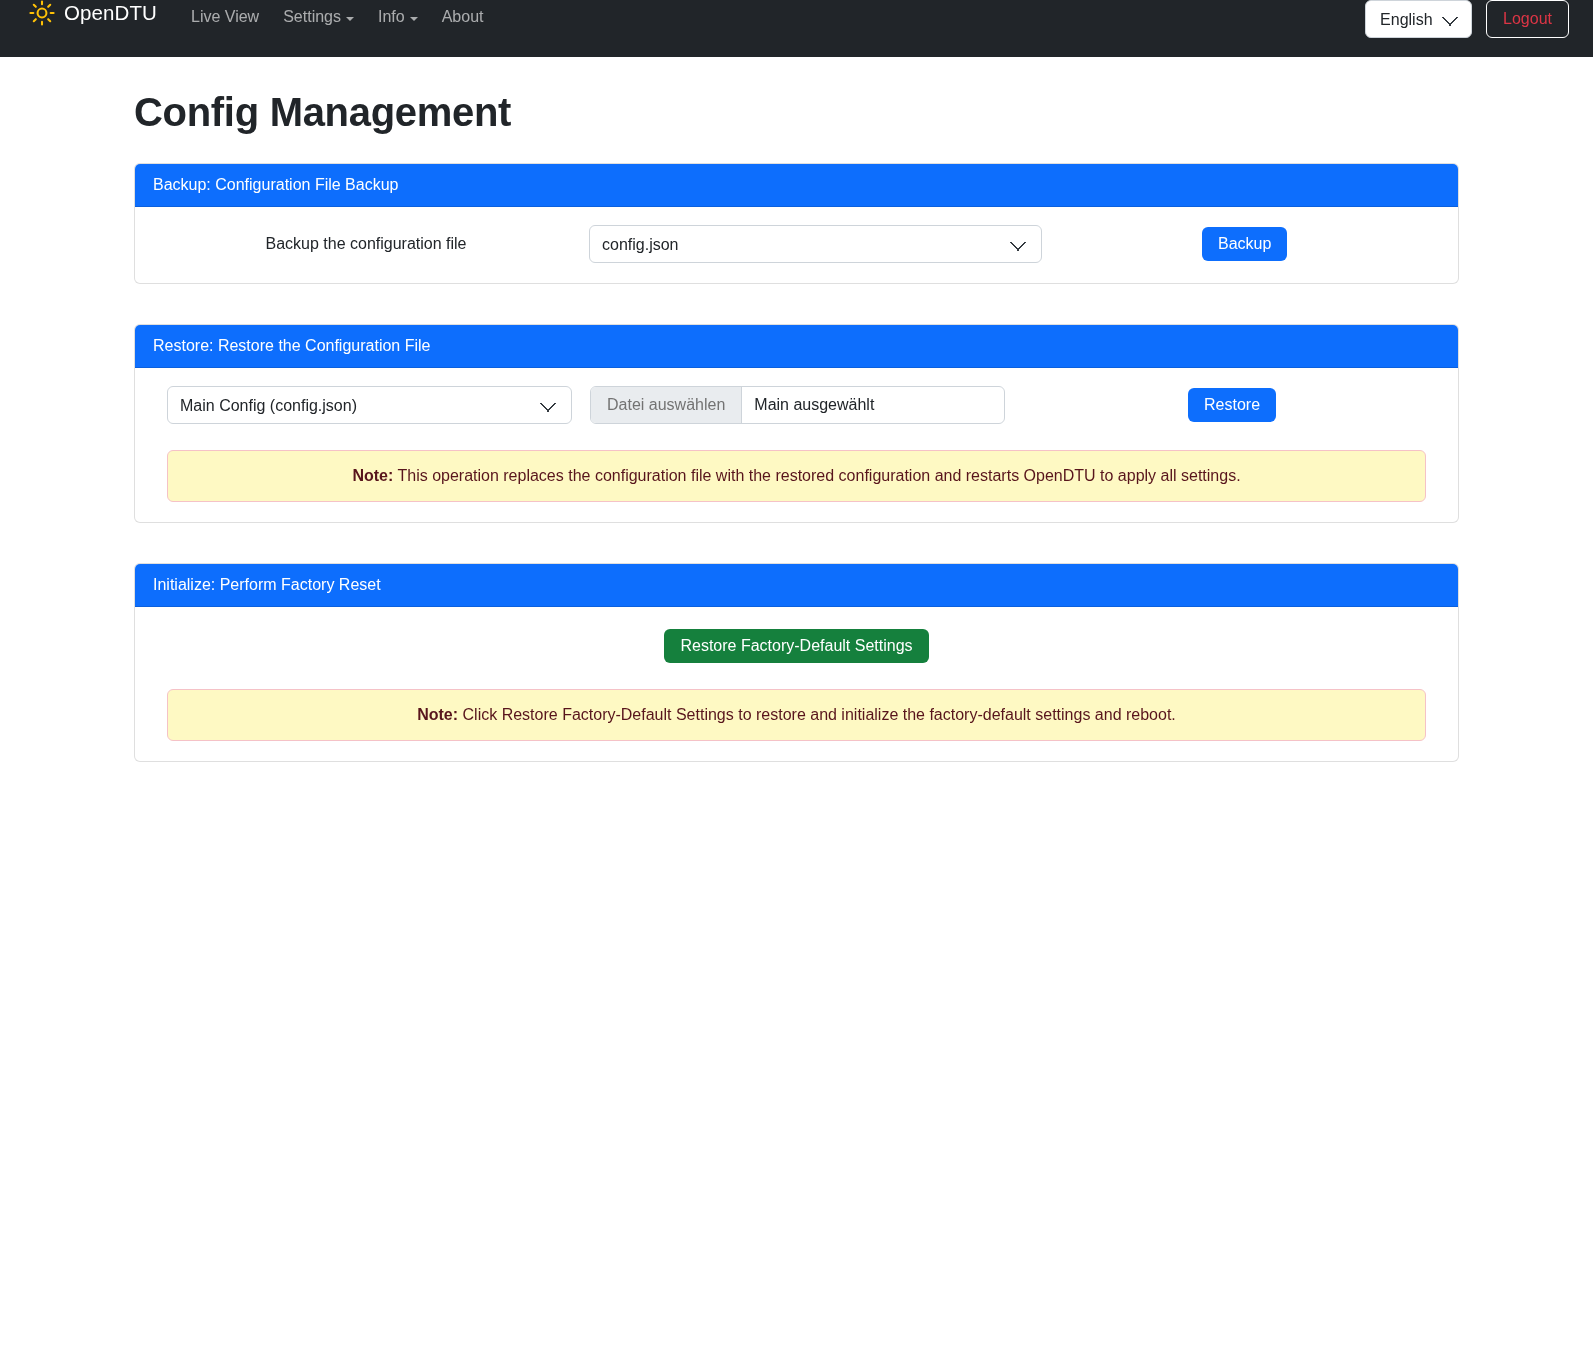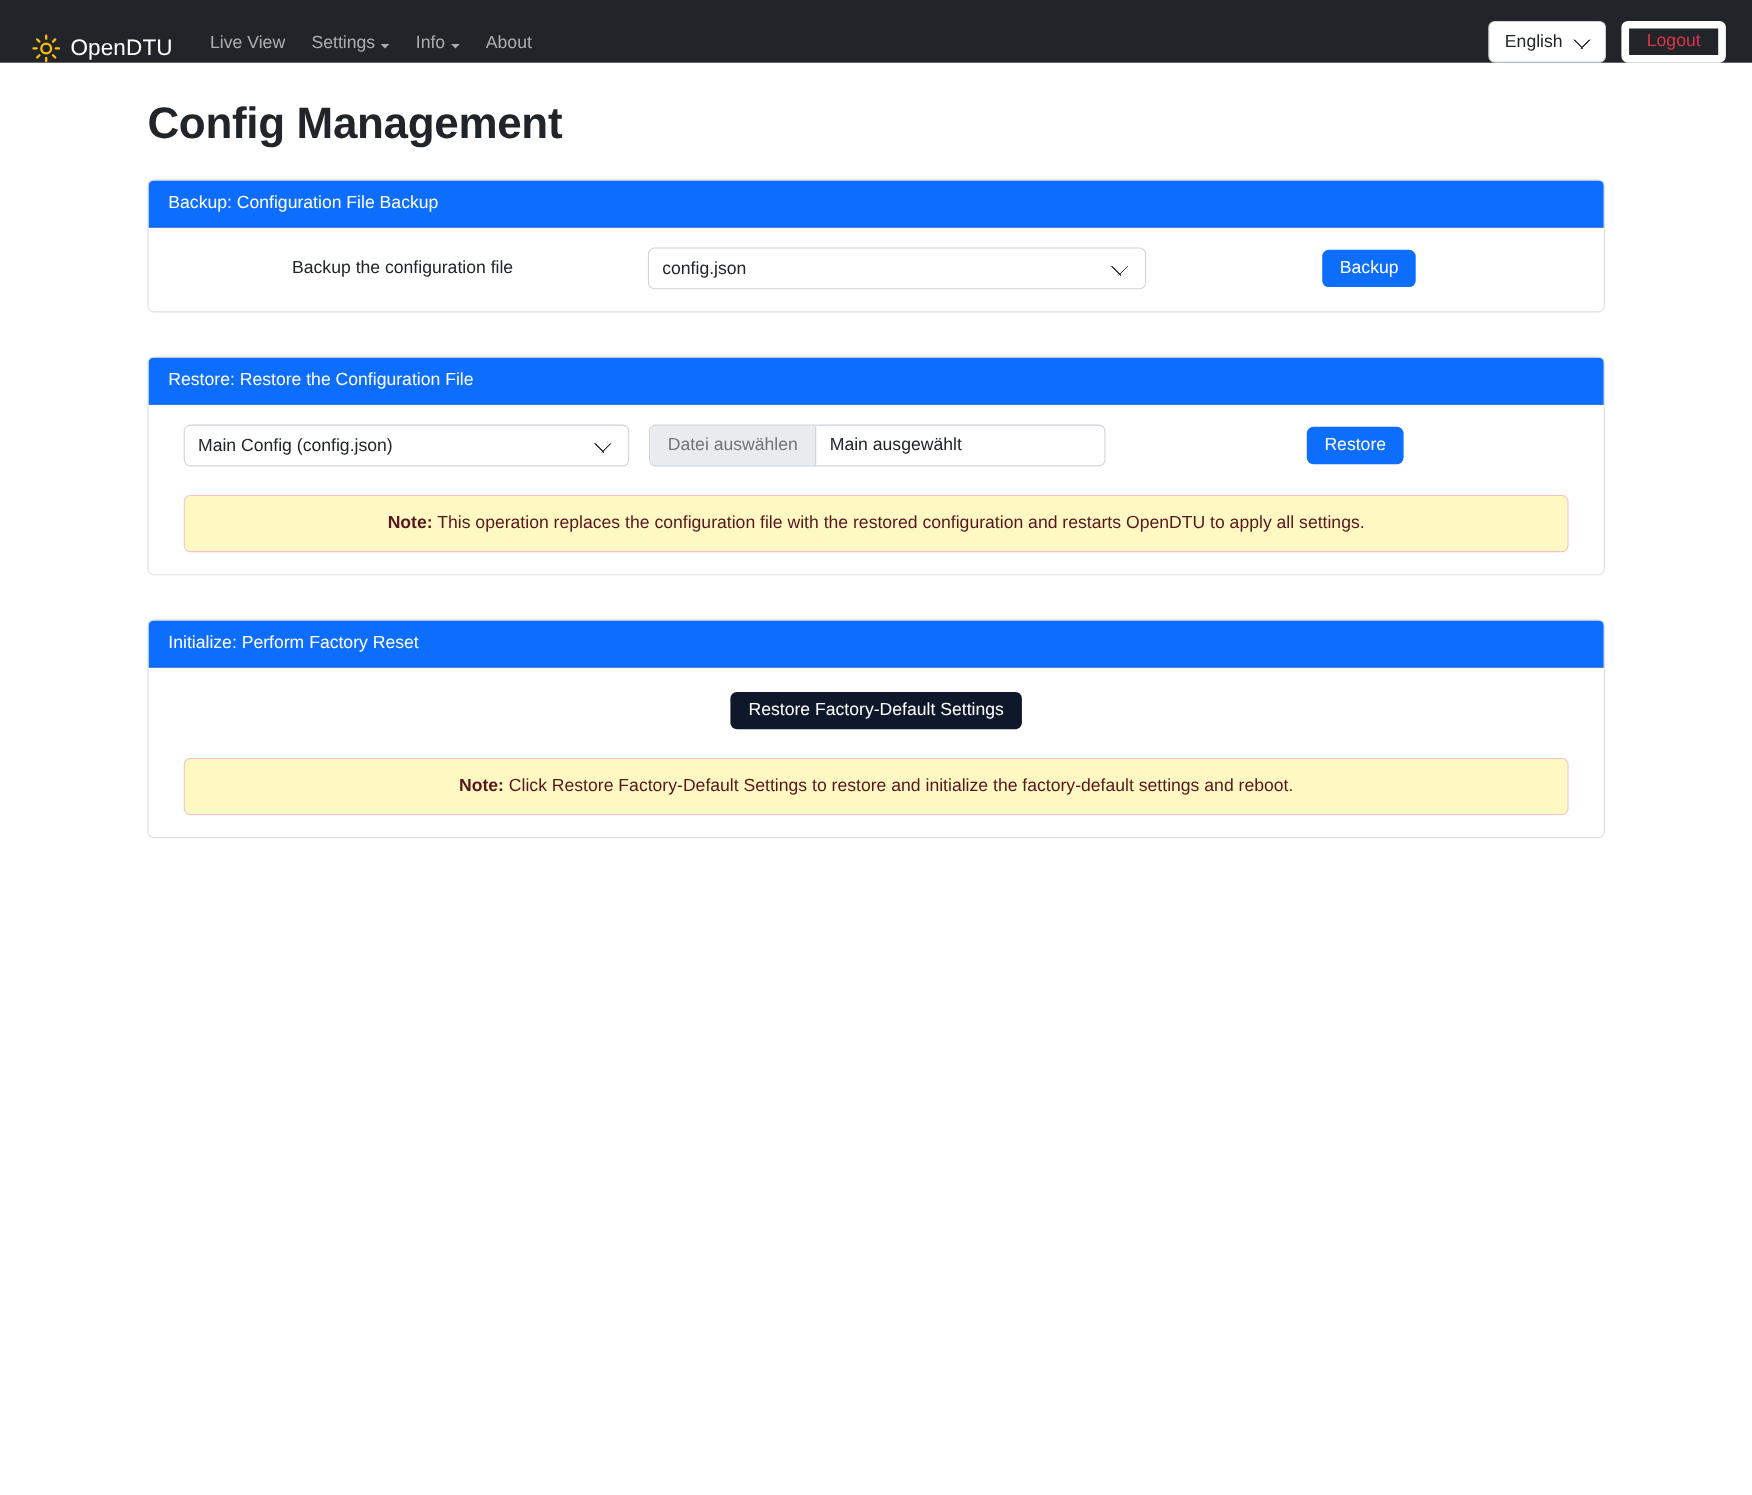--- a/index.html
+++ b/index.html
@@ -10,21 +10,21 @@
     background: #ffffff;
     font-family: "Liberation Sans", sans-serif;
     color: #212529;
   }
 
   
   .navbar {
     height: 57px;
     background: #212529;
     display: flex;
-    align-items: flex-end;
+    align-items: flex-start;
     padding: 0 16px;
     color: #ffffff;
   }
   .brand {
     display: flex;
     align-items: center;
     gap: 9px;
     margin-right: 22px;
     padding-left: 13px;
   }
@@ -75,21 +75,21 @@
     cursor: pointer;
     background-image:
       linear-gradient(45deg, transparent 49%, #343a40 50%, #343a40 58%, transparent 59%),
       linear-gradient(-45deg, transparent 49%, #343a40 50%, #343a40 58%, transparent 59%);
     background-size: 9px 9px, 9px 9px;
     background-position: calc(100% - 20px) 16px, calc(100% - 13px) 16px;
     background-repeat: no-repeat;
   }
   .logout-btn {
     background: transparent;
-    border: 7px solid #ffffff;
+    border: 1px solid #ffffff;
     color: #dc3545;
     border-radius: 6px;
     height: 38px;
     padding: 0 16px;
     font-size: 16px;
     font-family: "Liberation Sans", sans-serif;
     cursor: pointer;
   }
 
   
@@ -157,21 +157,21 @@
     border: none;
     border-radius: 6px;
     font-size: 16px;
     font-family: "Liberation Sans", sans-serif;
     padding: 8px 16px;
     cursor: pointer;
     color: #fff;
     white-space: nowrap;
   }
   .btn-primary { background: #0d6efd; }
-  .btn-danger  { background: #0f172a; }
+  .btn-danger  { background: #15803d; }
 
   .btn-col {
     margin-left: auto;
     display: flex;
     justify-content: flex-start;
     width: 260px;
     padding-left: 22px;
   }
 
   

